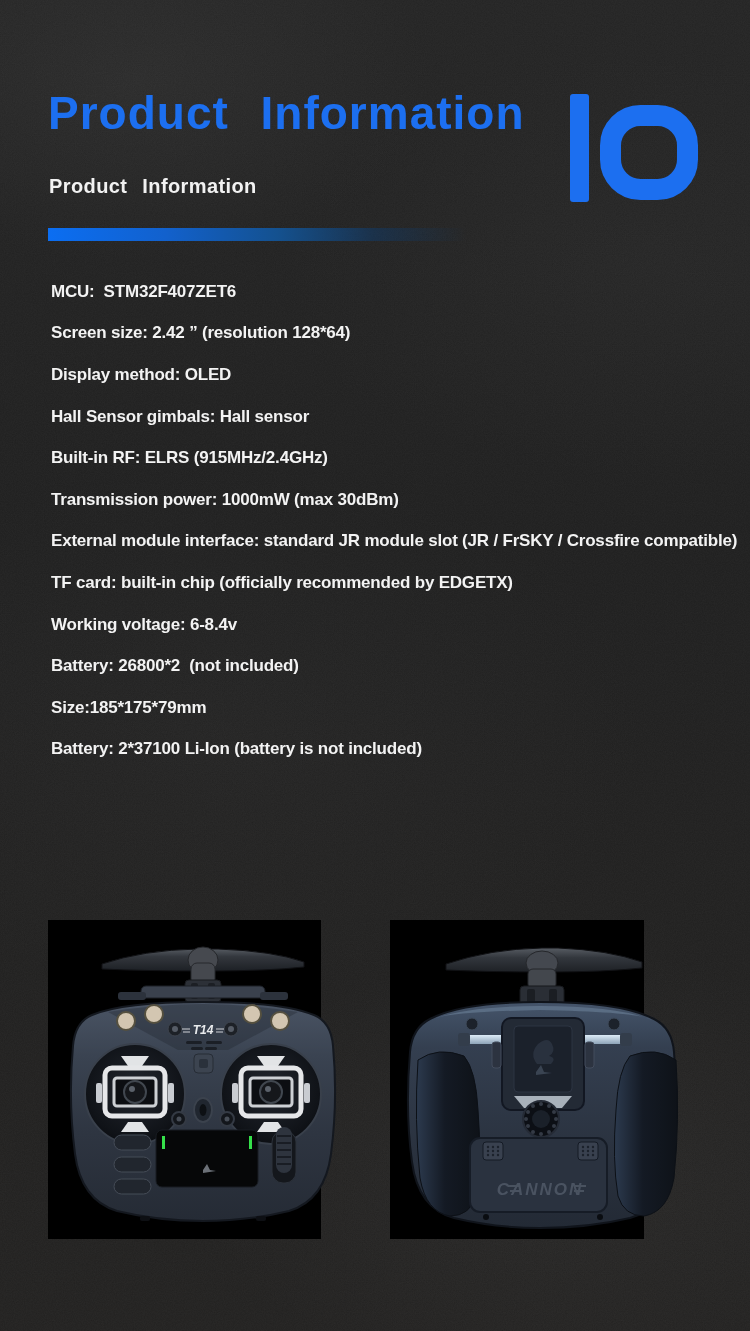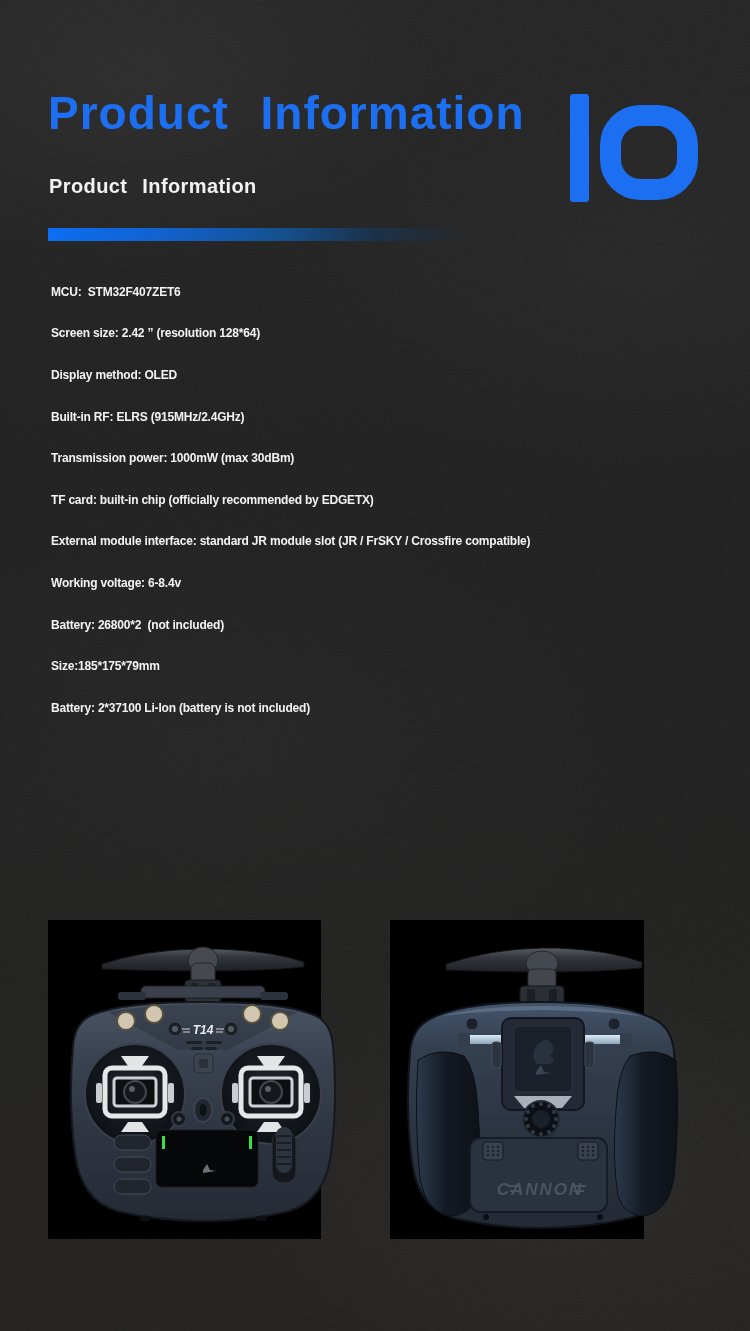--- a/index.html
+++ b/index.html
@@ -33,21 +33,21 @@
     color:#f2f2f2;
   }
   .divider-bar {
     position:absolute; left:48px; top:228px; width:418px; height:13px;
     background:linear-gradient(90deg,#0b6ef2 0%, #1261cd 28%, #14518f 55%, rgba(17,58,103,.55) 78%, rgba(17,58,103,0) 100%);
   }
 
   .specs { position:absolute; left:51px; top:271px; list-style:none; }
   .specs li {
     height:41.6px; display:flex; align-items:center;
-    font-size:12px; font-weight:700; letter-spacing:-.2px;
+    font-size:17px; font-weight:700; letter-spacing:-.2px;
     color:#f3f3f3; white-space:pre;
   }
 
   .img-panel { position:absolute; top:920px; height:319px; background:#000; }
   .img-panel.front { left:48px;  width:273px; }
   .img-panel.back  { left:390px; width:254px; }
   .img-panel svg { display:block; }
 </style>
 </head>
 <body>
@@ -72,24 +72,25 @@
     </svg>
   </div>
 
   <h2 class="sub-title">Product Information</h2>
   <div class="divider-bar"></div>
 
   <ul class="specs">
     <li>MCU:  STM32F407ZET6</li>
     <li>Screen size: 2.42 ” (resolution 128*64)</li>
     <li>Display method: OLED</li>
+    <li>Hall Sensor gimbals: Hall sensor</li>
     <li>Built-in RF: ELRS (915MHz/2.4GHz)</li>
     <li>Transmission power: 1000mW (max 30dBm)</li>
+    <li>External module interface: standard JR module slot (JR / FrSKY / Crossfire compatible)</li>
     <li>TF card: built-in chip (officially recommended by EDGETX)</li>
-    <li>External module interface: standard JR module slot (JR / FrSKY / Crossfire compatible)</li>
     <li>Working voltage: 6-8.4v</li>
     <li>Battery: 26800*2  (not included)</li>
     <li>Size:185*175*79mm</li>
     <li>Battery: 2*37100 Li-Ion (battery is not included)</li>
   </ul>
 
   <div class="img-panel front">
     <svg width="311" height="319" viewBox="0 0 311 319">
       <defs>
         <linearGradient id="fbody" x1="0" y1="0" x2="0" y2="1">

